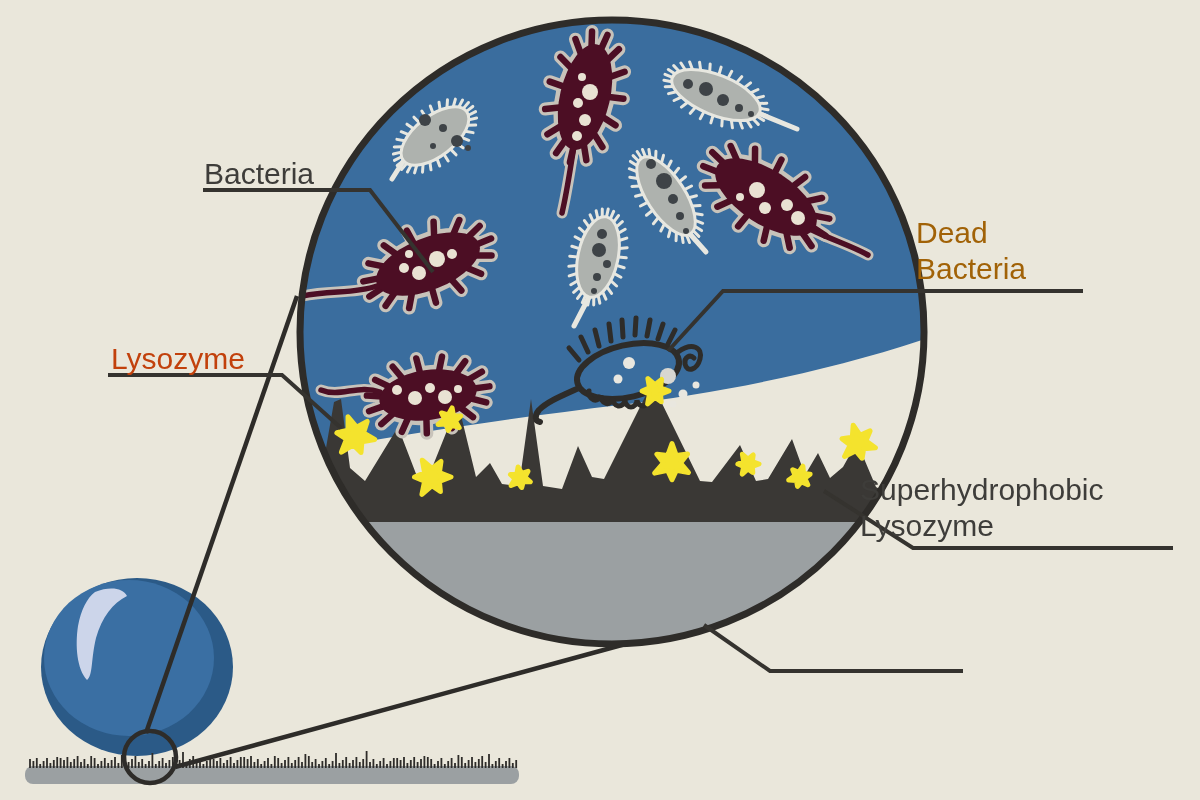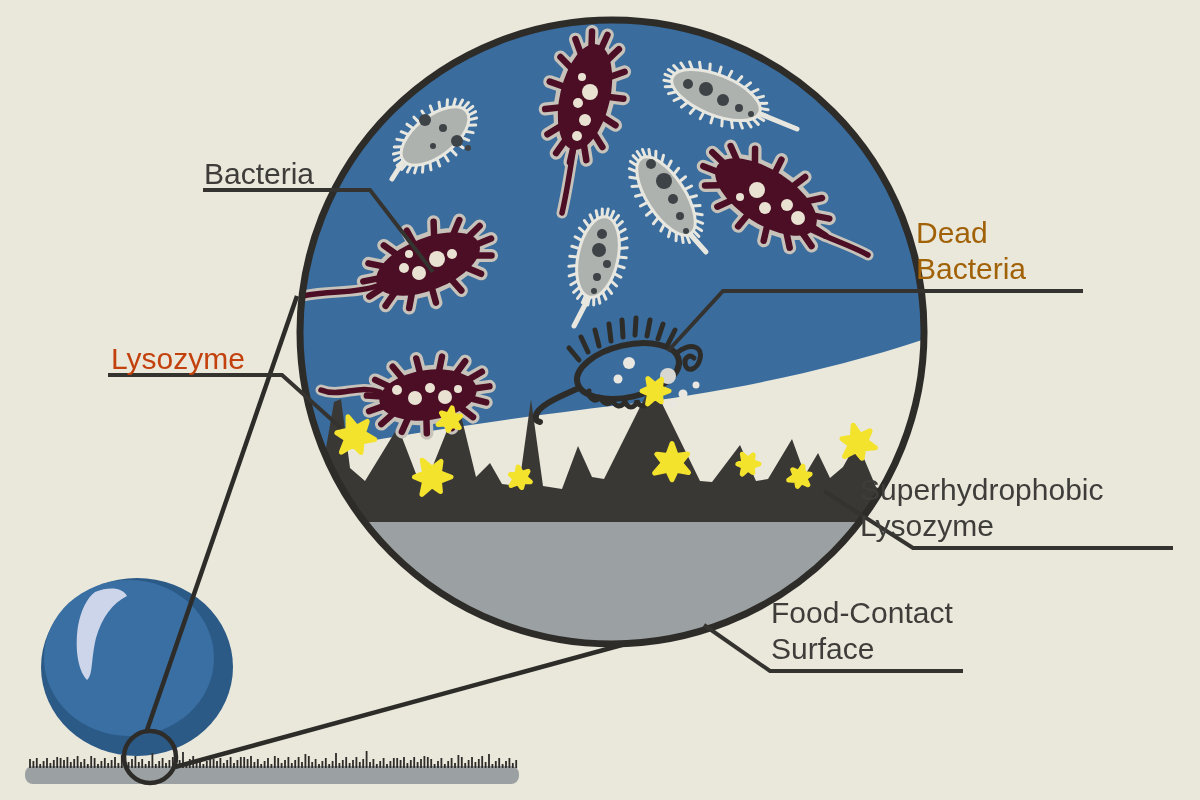--- a/index.html
+++ b/index.html
@@ -168,17 +168,13 @@
   <div class="lbl" id="lbl-bacteria" style="left: 204px; top: 156px; color: rgb(62, 61, 58);"><span>Bacteria</span></div>
   <div class="lbl" id="lbl-lysozyme" style="left: 111px; top: 341px; color: #c2410c;"><span>Lysozyme</span></div>
   <div class="lbl" id="lbl-dead" style="left: 916px; top: 215px; color: #a16207;">
       <div>Dead</div>
       <div>Bacteria</div>
     </div>
   <div class="lbl" id="lbl-coating" style="left: 860px; top: 472px; color: rgb(62, 61, 58);">
       <div>Superhydrophobic</div>
       <div>Lysozyme</div>
     </div>
-  <div class="lbl" id="lbl-surface" style="left: 771px; top: 595px; color: rgb(62, 61, 58);">
-      <div>Food-Contact</div>
-      <div>Surface</div>
-    </div>
 </div>
 
 </body></html>

